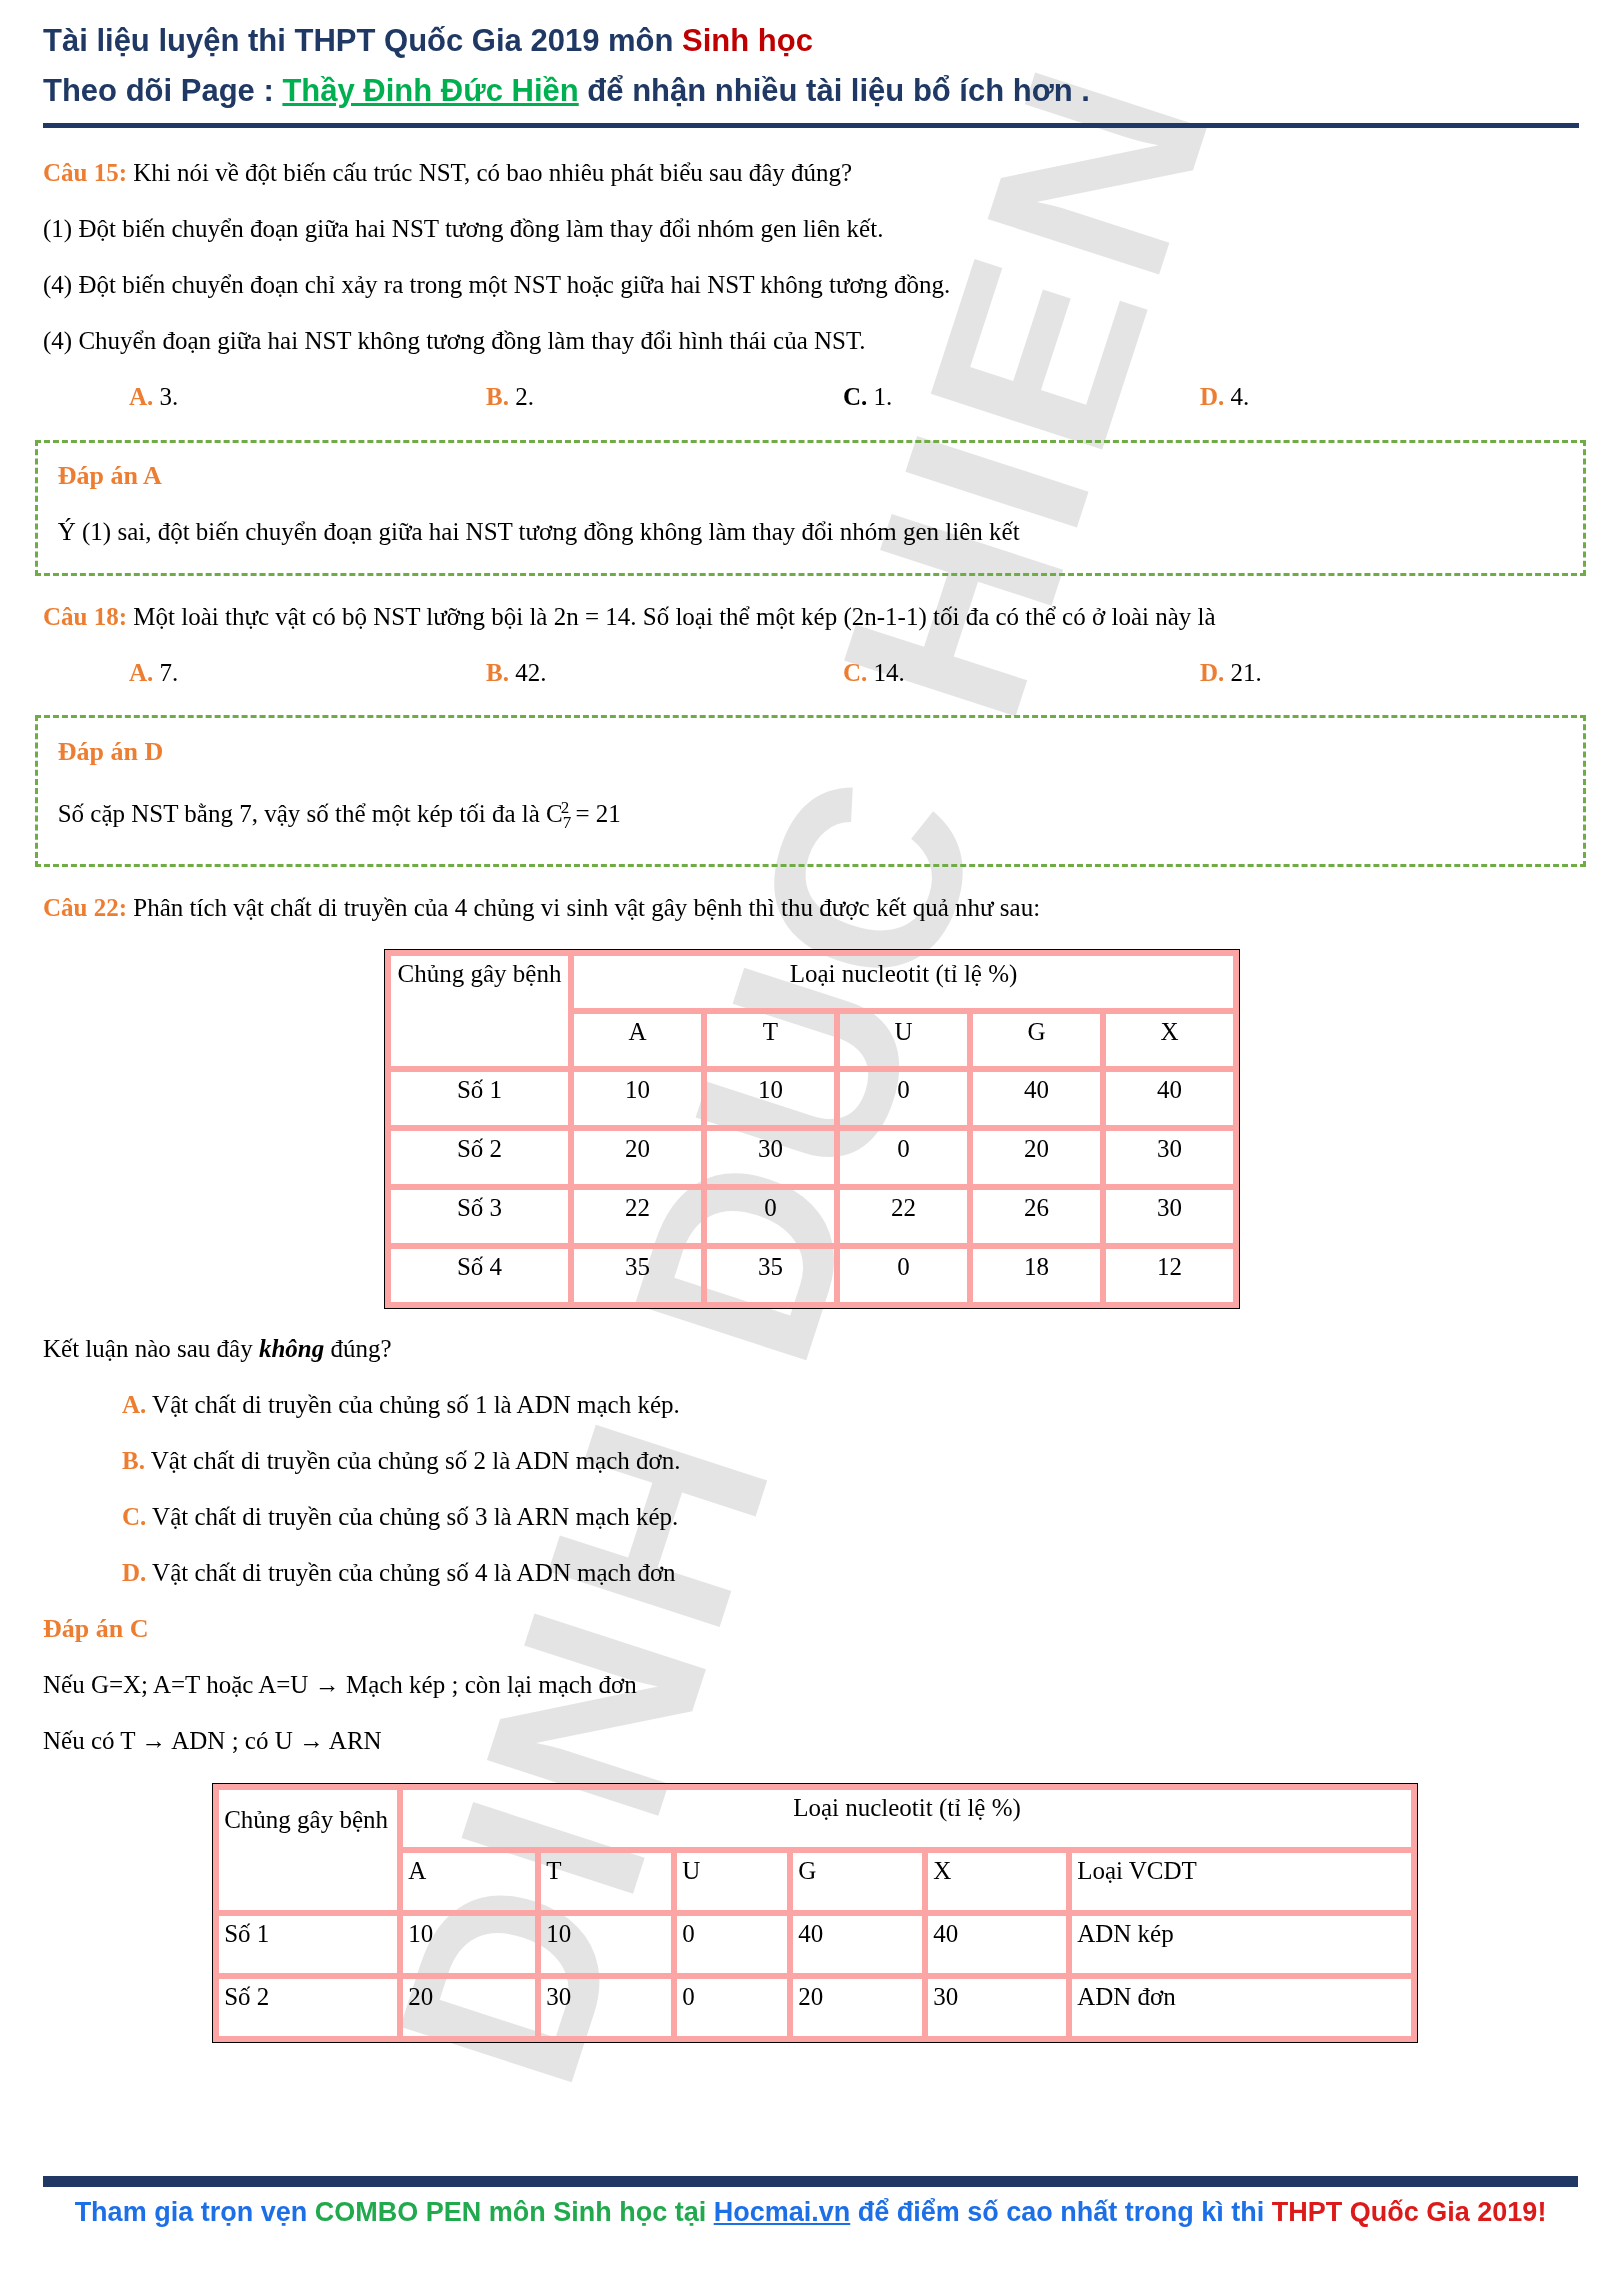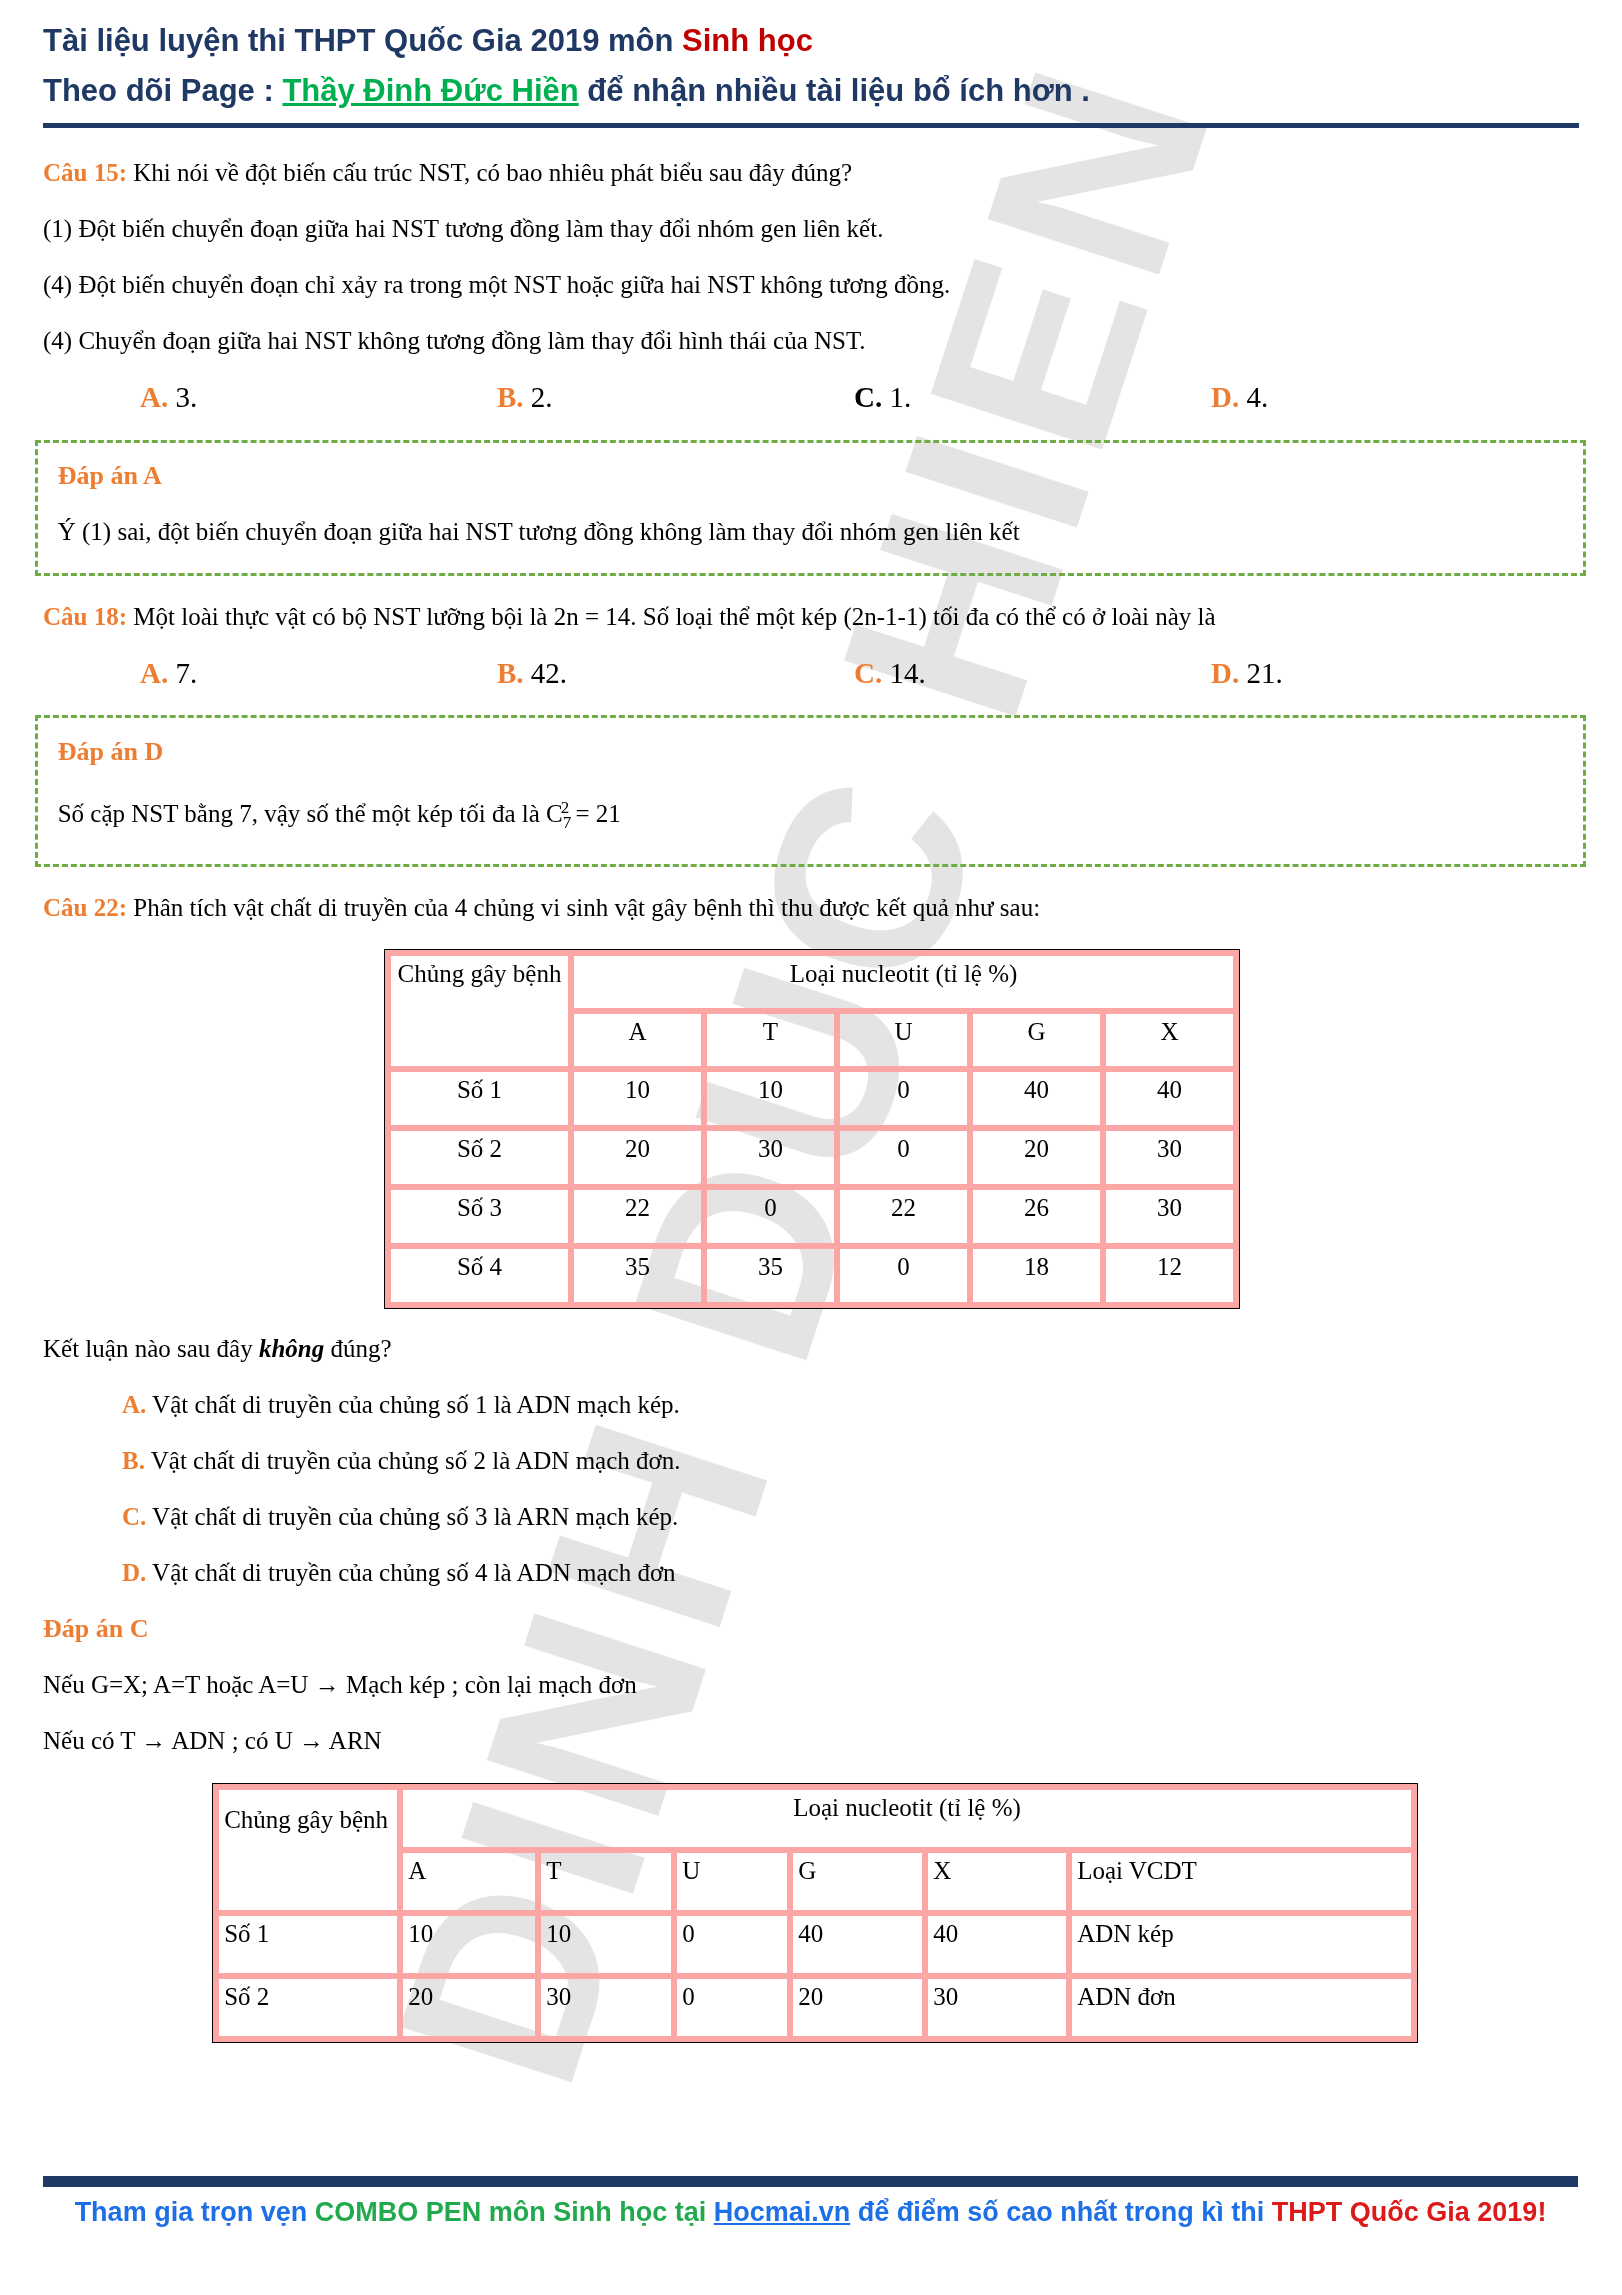--- a/index.html
+++ b/index.html
@@ -23,21 +23,21 @@
   
   .hdr { font-family: "Liberation Sans", sans-serif; font-weight: bold; font-size: 31px; color: #1F3864; line-height: 41px; }
   .hdr .red { color: #C00000; }
   .hdr .green-link { color: #00B050; text-decoration: underline; text-decoration-color: #00B050; }
   .hdr2 { margin-top: 9.2px; }
   .hrule { height: 5.9px; background: #1F3864; margin-top: 11.8px; }
   
   .para { font-size: 25px; line-height: 56px; text-align: justify; }
   .qlabel { color: #ED7D31; font-weight: bold; }
   .opt-letter { font-weight: bold; }
-  .options-row { display: flex; padding-left: 86px; font-size: 29px; line-height: 56px; justify-content: center; }
+  .options-row { display: flex; padding-left: 86px; font-size: 25px; line-height: 56px; }
   .options-row .opt { width: 357px; }
   
   .ansbox { border: 3.3px dashed #6FAC46; margin-top: 14.4px; margin-left: -7.9px; margin-right: -6.5px; padding: 5.2px 19.6px 13px 19.6px; }
   .ans-title { color: #ED7D31; font-weight: bold; font-size: 26px; line-height: 56px; }
   .ansline { font-size: 25px; line-height: 56px; }
   sub.f7 { font-size: 17px; }
   sup.f2 { font-size: 17px; margin-left: -10.5px; }
   
   table { border-collapse: collapse; font-size: 25px; margin-top: 14.4px; background: transparent; }
   .t1 { margin-left: 342px; }

